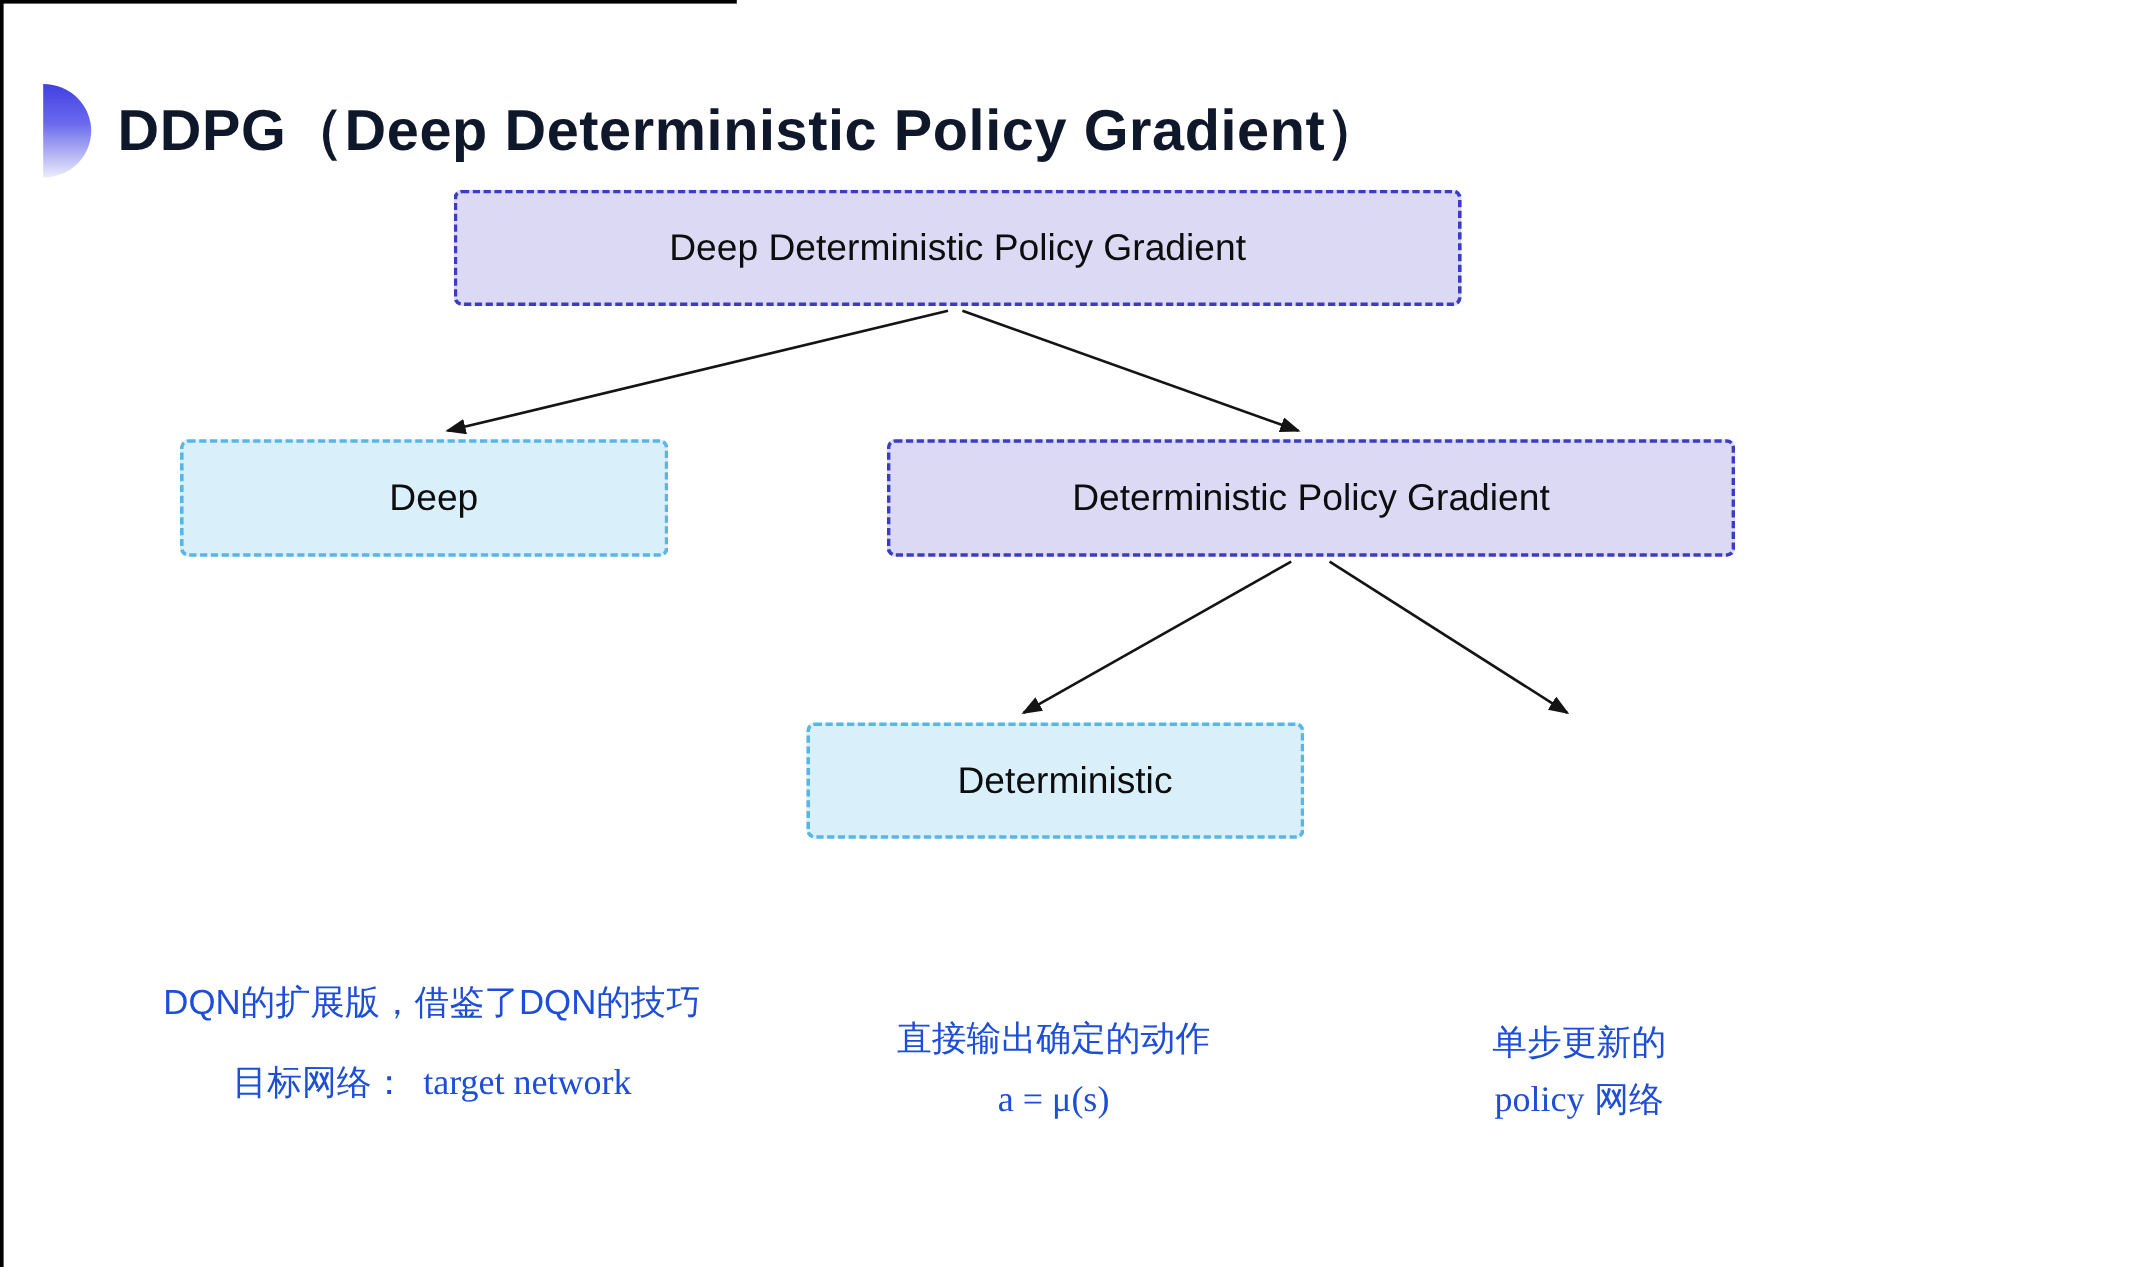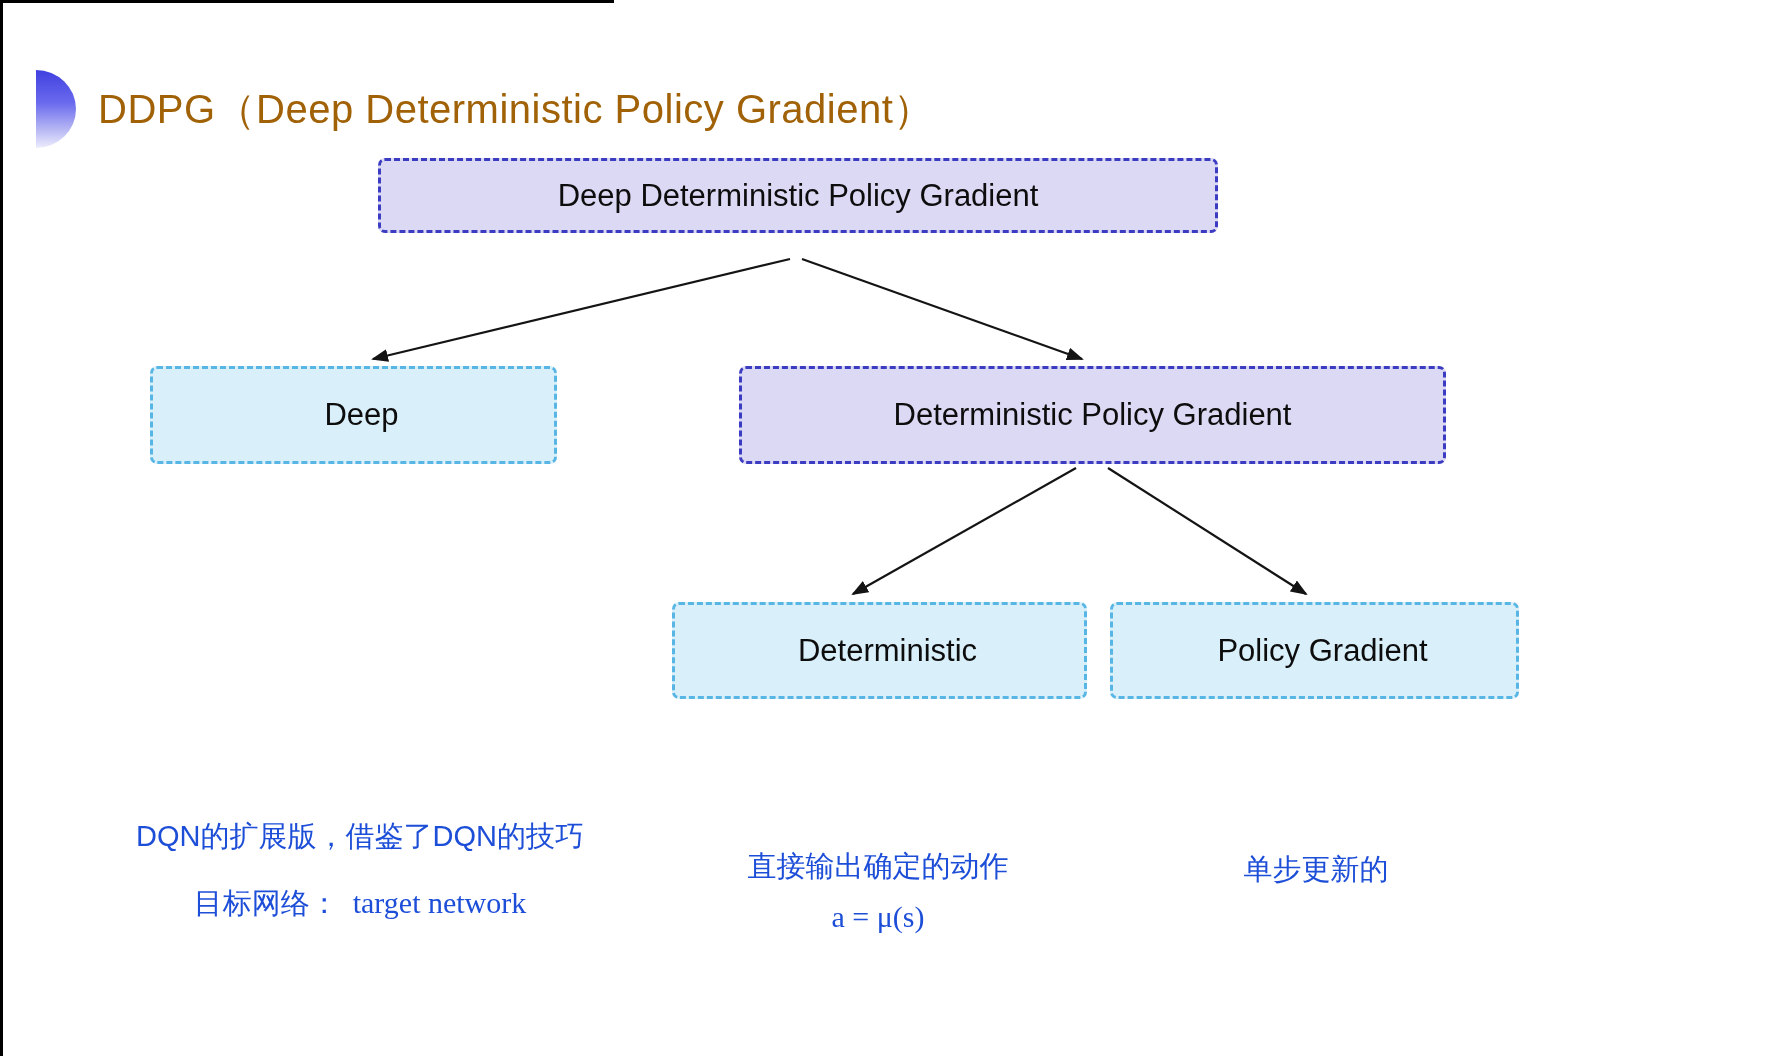--- a/index.html
+++ b/index.html
@@ -32,23 +32,23 @@
     display: flex; align-items: center; gap: 22px;
   }
   .bullet {
     width: 40px; height: 78px;
     border-radius: 0 100% 100% 0 / 0 50% 50% 0;
     background: linear-gradient(180deg, #4040e0 0%, #6a6aee 42%, #b6b6f4 76%, #ecedfc 100%);
     flex: 0 0 auto;
   }
   .title {
     margin: 0;
-    font-size: 40px;
-    font-weight: 400;
-    color: #a16207;
+    font-size: 48px;
+    font-weight: 700;
+    color: #0f172a;
     letter-spacing: 0.5px;
     white-space: nowrap;
   }
 
   
   svg.connectors {
     position: absolute; left: 0; top: 0;
     width: 1778px; height: 1056px;
     pointer-events: none;
   }
@@ -60,21 +60,21 @@
     font-size: 31px;
     font-weight: 500;
     color: #0d0d0d;
     border-radius: 7px;
     box-sizing: border-box;
     white-space: nowrap;
   }
   .node.purple { background: #dcd9f4; border: 3px dashed #3c3cc2; }
   .node.cyan   { background: #d9effa; border: 3px dashed #58b6e5; padding-left: 16px; }
 
-  .node-root { left: 378px; top: 158px; width: 840px; height: 75px; }
+  .node-root { left: 378px; top: 158px; width: 840px; height: 97px; }
   .node-deep { left: 150px; top: 366px; width: 407px; height: 98px; }
   .node-dpg  { left: 739px; top: 366px; width: 707px; height: 98px; }
   .node-det  { left: 629px; top: 602px; width: 415px; height: 97px; margin-left: 43px; }
   .node-pg   { left: 1110px; top: 602px; width: 409px; height: 97px; }
 
   
   .note {
     position: absolute;
     text-align: center;
     font-size: 29px;
@@ -133,33 +133,33 @@
   </div>
 
   <div class="node purple node-dpg">
     <span>Deterministic Policy Gradient</span>
   </div>
 
   <div class="node cyan node-det">
     <span>Deterministic</span>
   </div>
 
-  <div class="node cyan node-pg">
-    <span>Policy Gradient</span>
-  </div>
 
   <div class="note note-deep">
     <div class="row">DQN的扩展版，借鉴了DQN的技巧</div>
     <div class="row row2">
       <span>目标网络：</span><span class="serif-it gap-left">target network</span>
     </div>
   </div>
 
   <div class="note note-det">
     <div class="row">直接输出确定的动作</div>
     <div class="row row2 serif-it">a = μ(s)</div>
   </div>
 
   <div class="note note-pg">
     <div class="row">单步更新的</div>
+    <div class="row row2">
+      <span class="serif-it">policy</span><span class="gap-small">网络</span>
+    </div>
   </div>
 
 </div>
 
 </body></html>

